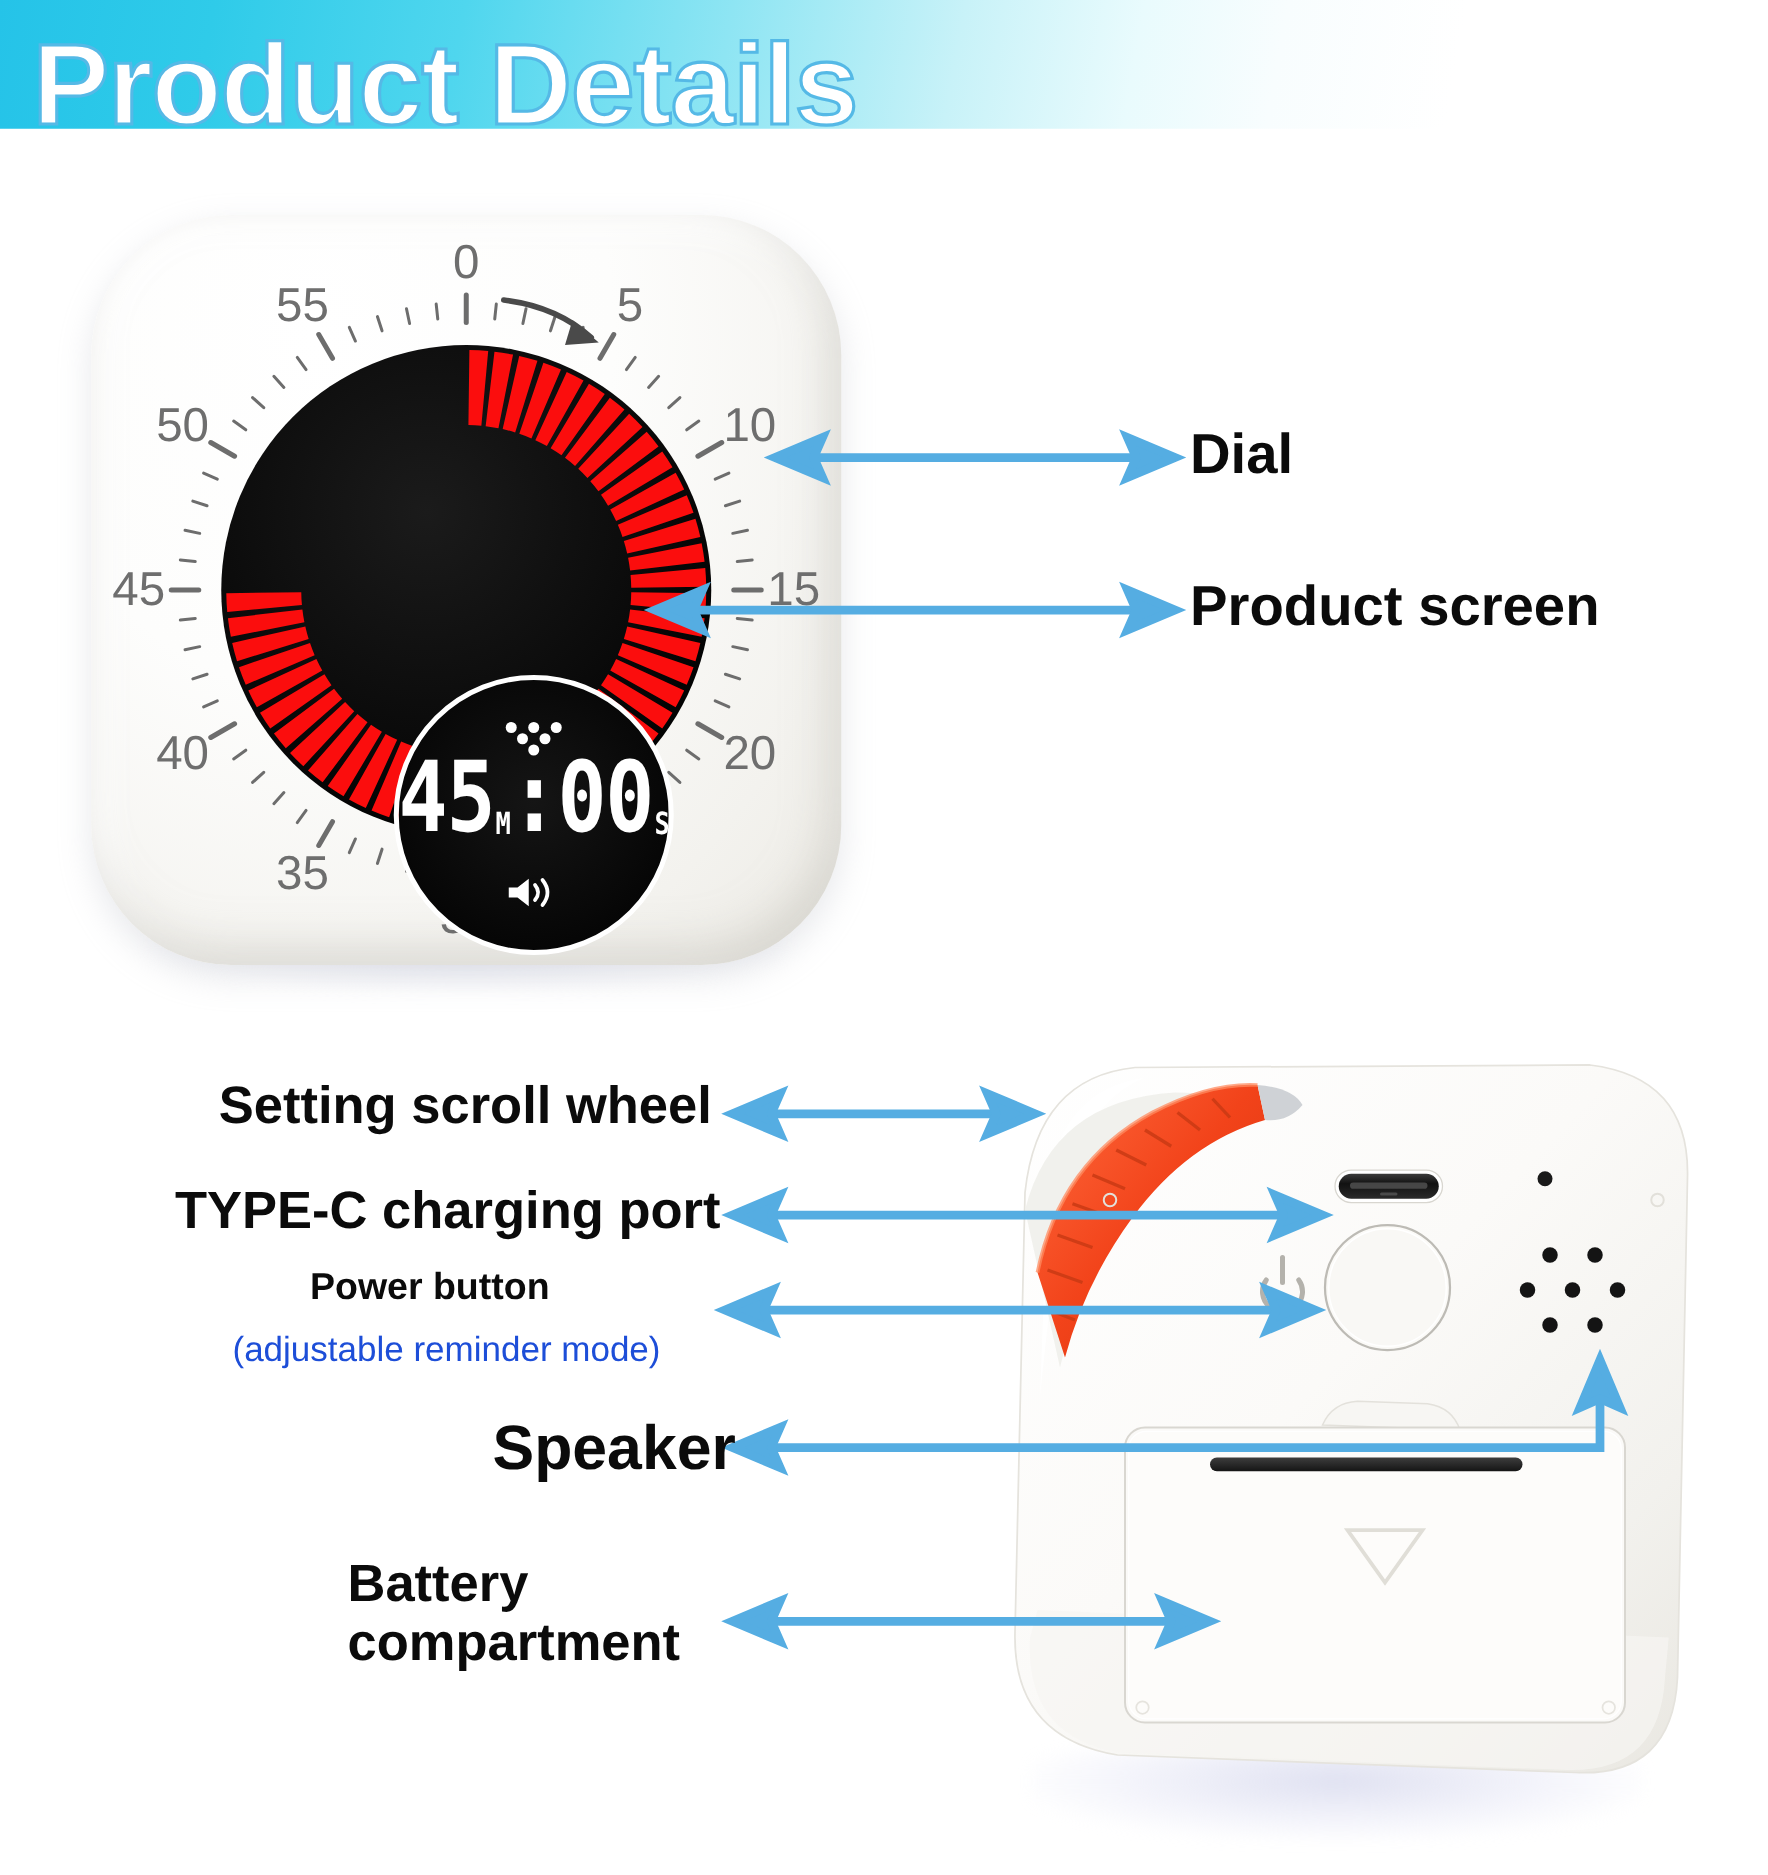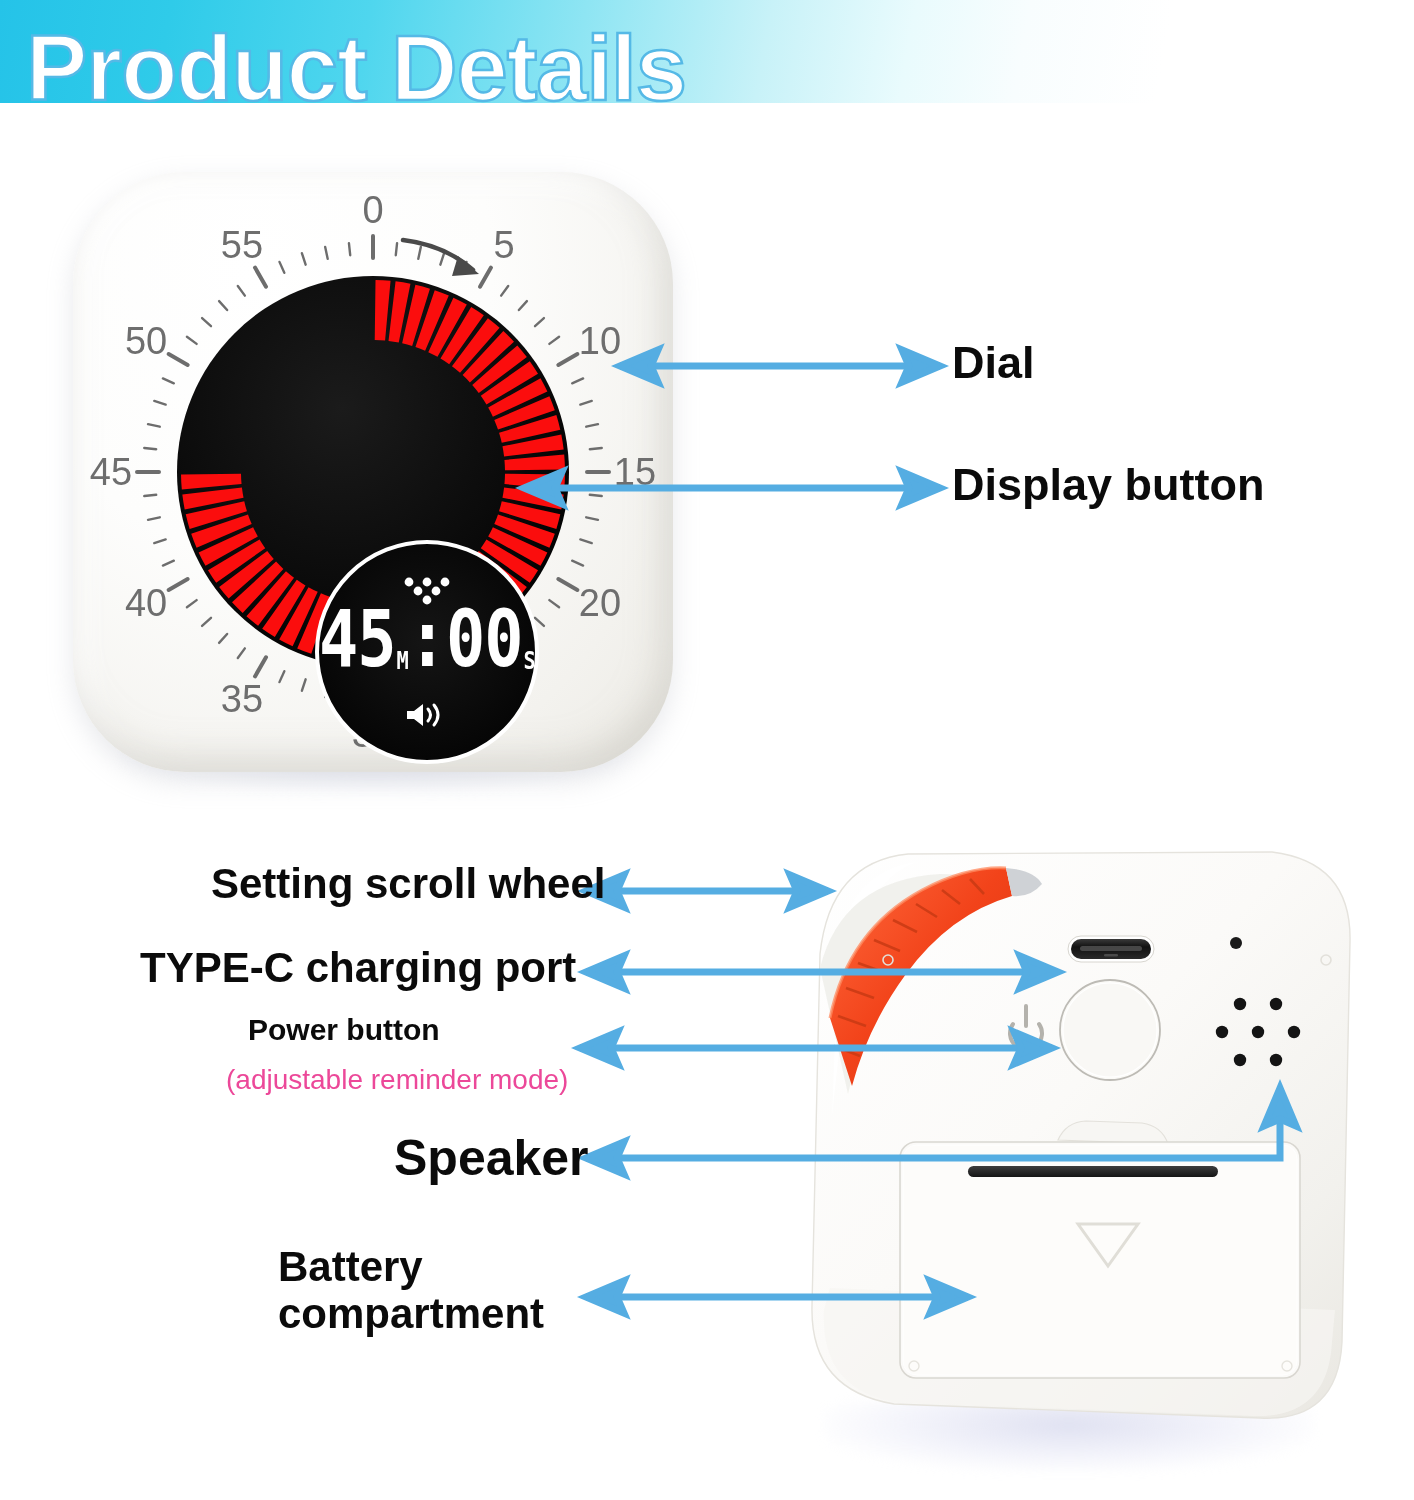--- a/index.html
+++ b/index.html
@@ -74,28 +74,27 @@
   }
   .back-svg { position:absolute; left:0; top:0; width:580px; height:670px; }
 
   
   .lbl {
     position:absolute; color:#0b0b0b; font-weight:bold;
     font-family:"Liberation Sans", sans-serif; white-space:nowrap; line-height:1.06;
   }
   .lbl-dial    { left:952px; top:339px; font-size:45px; }
   .lbl-display { left:952px; top:461px; font-size:45px; }
-  .lbl-wheel   { left:175px; top:862px;  font-size:42px;margin-left:36px; }
+  .lbl-wheel   { left:175px; top:862px;  font-size:42px; }
   .lbl-typec   { left:140px; top:946px;  font-size:42px; }
   .lbl-power   { left:248px; top:1014px; font-size:30px; }
   .lbl-power-sub {
     position:absolute; left:186px; top:1064px; font-size:28px;
-    font-weight:normal; color:#ec4899; white-space:nowrap;
+    font-weight:normal; color:#1d4ed8; white-space:nowrap;
     font-family:"Liberation Sans", sans-serif;
-    margin-left:40px;
   }
   .lbl-speaker { left:394px; top:1132px; font-size:50px; }
   .lbl-battery {
     position:absolute; left:278px; top:1243px; width:300px;
     font-size:42px; font-weight:bold; color:#0b0b0b;
     text-align:left; line-height:1.12;
     font-family:"Liberation Sans", sans-serif;
   }
 
   .arrows { position:absolute; left:0; top:0; width:1414px; height:1500px; pointer-events:none; }
@@ -435,19 +434,19 @@
 
     <g>
       <line x1="614" y1="1297" x2="940" y2="1297"></line>
       <path d="M 586 1297 L 624 1281 L 617 1297 L 624 1313 Z"></path>
       <path d="M 968 1297 L 930 1281 L 937 1297 L 930 1313 Z"></path>
     </g>
   </g>
 </svg>
 
 <div class="lbl lbl-dial">Dial</div>
-<div class="lbl lbl-display">Display button</div>
+<div class="lbl lbl-display">Product screen</div>
 <div class="lbl lbl-wheel">Setting scroll wheel</div>
 <div class="lbl lbl-typec">TYPE-C charging port</div>
 <div class="lbl lbl-power">Power button</div>
 <div class="lbl-power-sub">(adjustable reminder mode)</div>
 <div class="lbl lbl-speaker">Speaker</div>
 <div class="lbl-battery">Battery compartment</div>
 
 </body></html>

